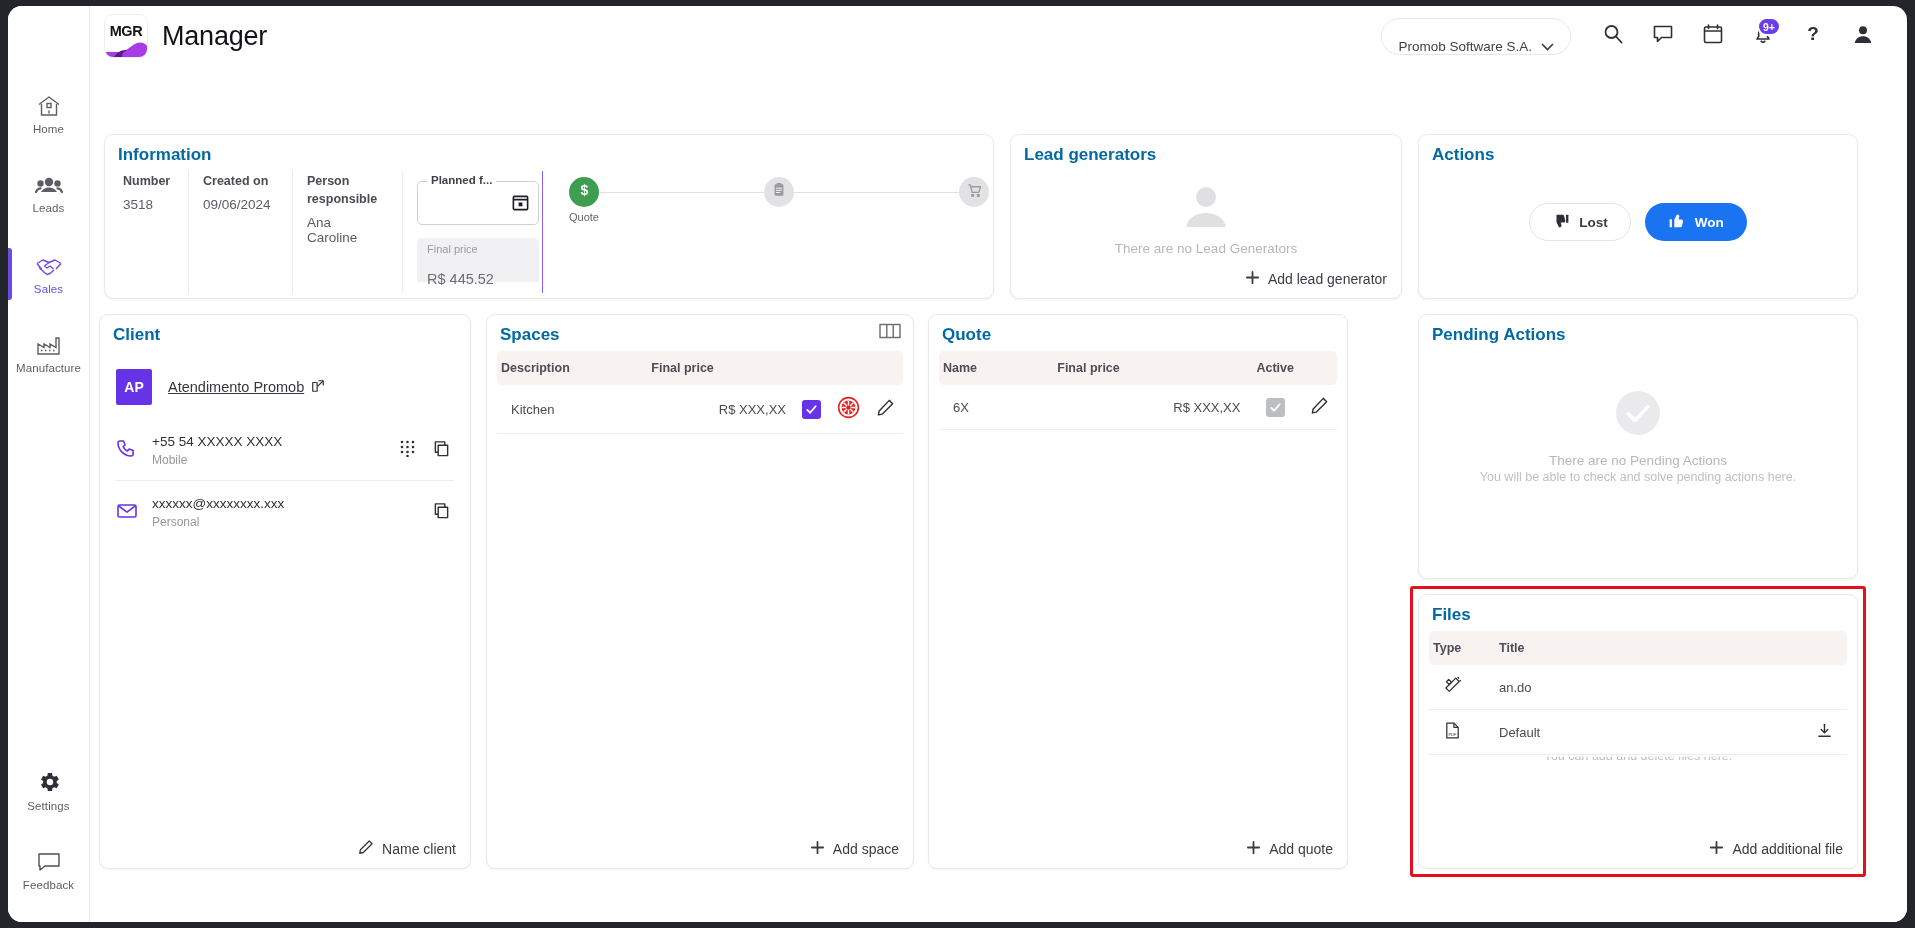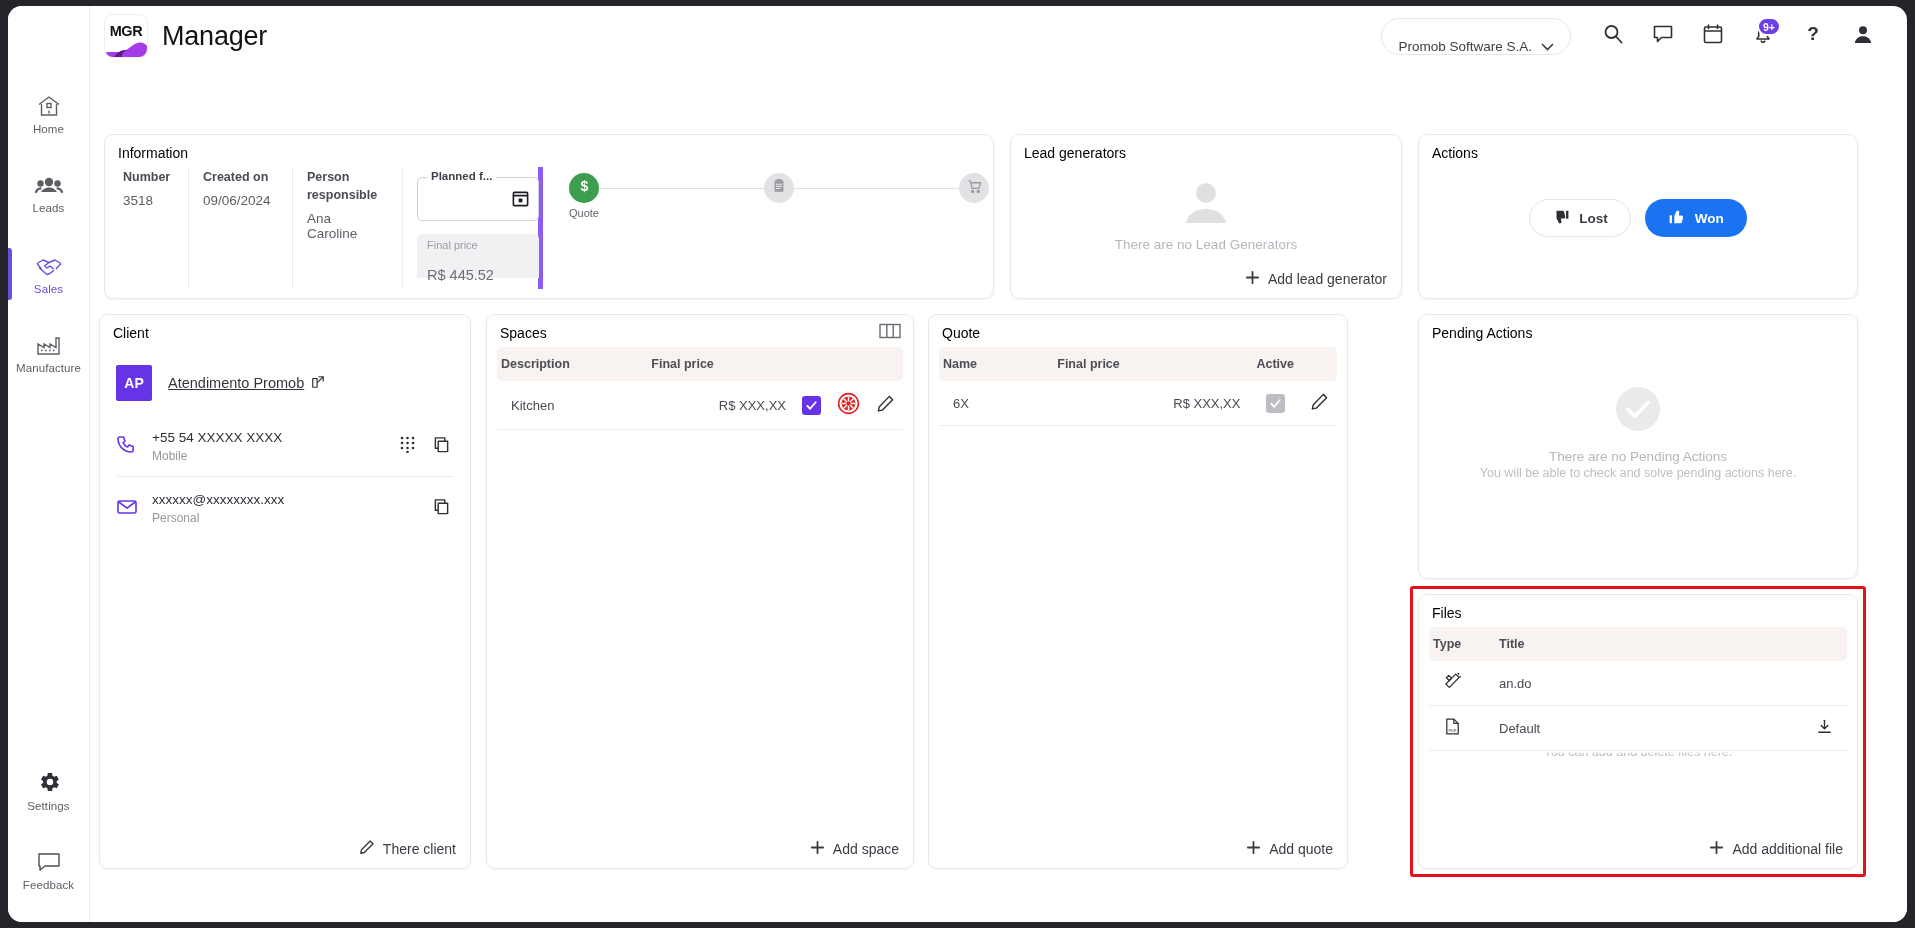--- a/index.html
+++ b/index.html
@@ -91,32 +91,32 @@
 
   .grid { position: relative; padding: 12px 14px 0 14px; }
 
   .card {
     position: absolute;
     background: #fff;
     border: 1px solid #e9e9ec;
     border-radius: 9px;
     box-shadow: 0 1px 2px rgba(20,20,30,.05);
   }
-  .card-title { font-size: 14px; font-weight: 400; color: #000000; padding: 10px 13px 6px 13px; }
+  .card-title { font-size: 17px; font-weight: 700; color: #0369a1; padding: 10px 13px 6px 13px; }
 
   
   #card-info { left: 14px; top: 68px; width: 890px; height: 165px; }
   .info-cols { display: flex; height: 122px; padding: 0 4px; }
   .info-col { padding: 2px 18px 0 14px; border-right: 1px solid #ececef; }
   .info-lab { font-size: 12.5px; font-weight: 700; color: #4b4b55; line-height: 1.42; }
   .info-val { font-size: 13.5px; color: #5c5c66; margin-top: 6px; }
   .info-col.c1 { width: 80px; }
   .info-col.c2 { width: 104px; }
   .info-col.c3 { width: 110px; }
-  .info-col.c4 { width: 140px; border-right: 5px solid #8b5cf6; }
+  .info-col.c4 { width: 140px; border-right: 1px solid #8b5cf6; }
   .stepper-col { flex: 1; padding-left: 26px; padding-top: 6px; }
 
   .outl-field {
     position: relative; width: 122px; height: 44px;
     border: 1px solid #cfcfd4; border-radius: 5px; margin-top: 8px;
   }
   .outl-label {
     position: absolute; top: -8px; left: 9px; background: #fff; padding: 0 4px;
     font-size: 11.5px; font-weight: 700; color: #3f3f49;
   }
@@ -581,21 +581,21 @@
           </div>
         </div>
 
         <div class="card-action-row">
           <div class="link-action">
             <span>
               <svg width="16" height="16" viewBox="0 0 18 18" fill="none" stroke="#3b3b44" stroke-width="1.5" stroke-linejoin="round">
                 <path d="M12.6 2.2 15.8 5.4 6 15.2 2 16l.8-4z"></path>
               </svg>
             </span>
-            <span>There client</span>
+            <span>Name client</span>
           </div>
         </div>
       </section>
 
       <section class="card" id="card-spaces">
         <div class="card-title">Spaces</div>
         <span class="panel-icon">
           <svg width="22" height="16" viewBox="0 0 22 16" fill="none" stroke="#6b6b74" stroke-width="1.4">
             <rect x="1" y="1.5" width="20" height="13"></rect>
               <path d="M7.8 1.5v13M14.2 1.5v13"></path>

